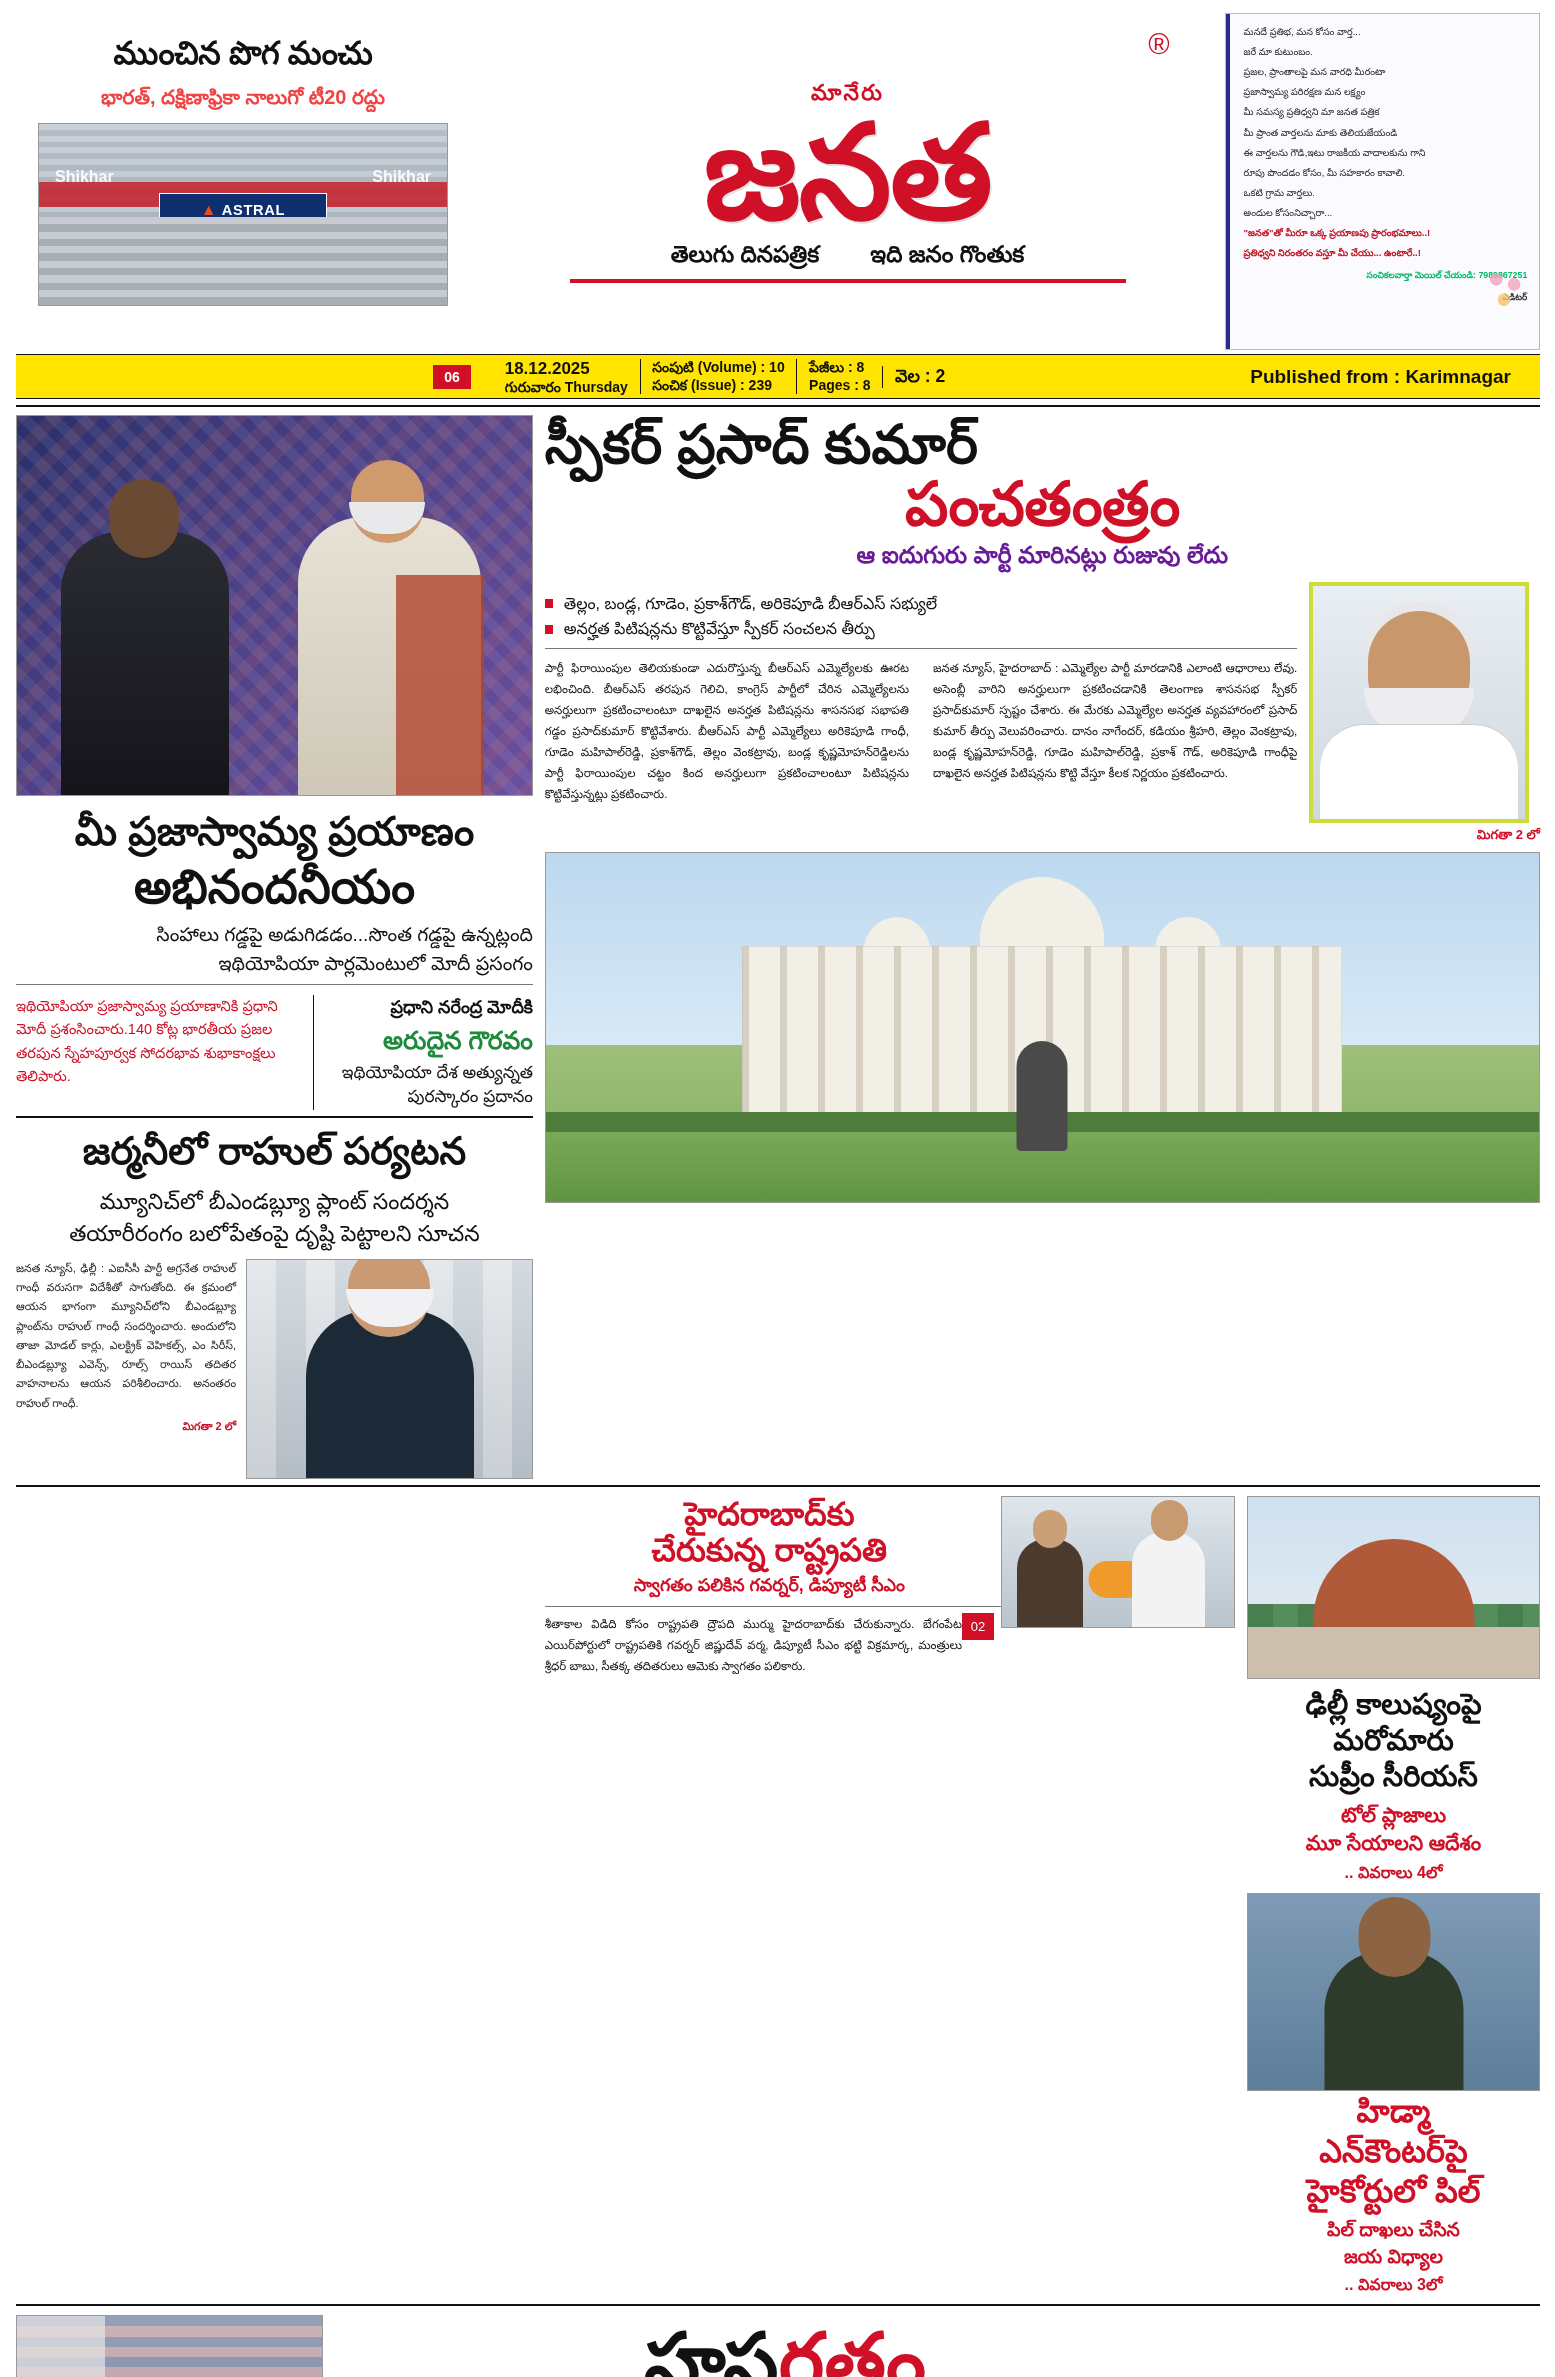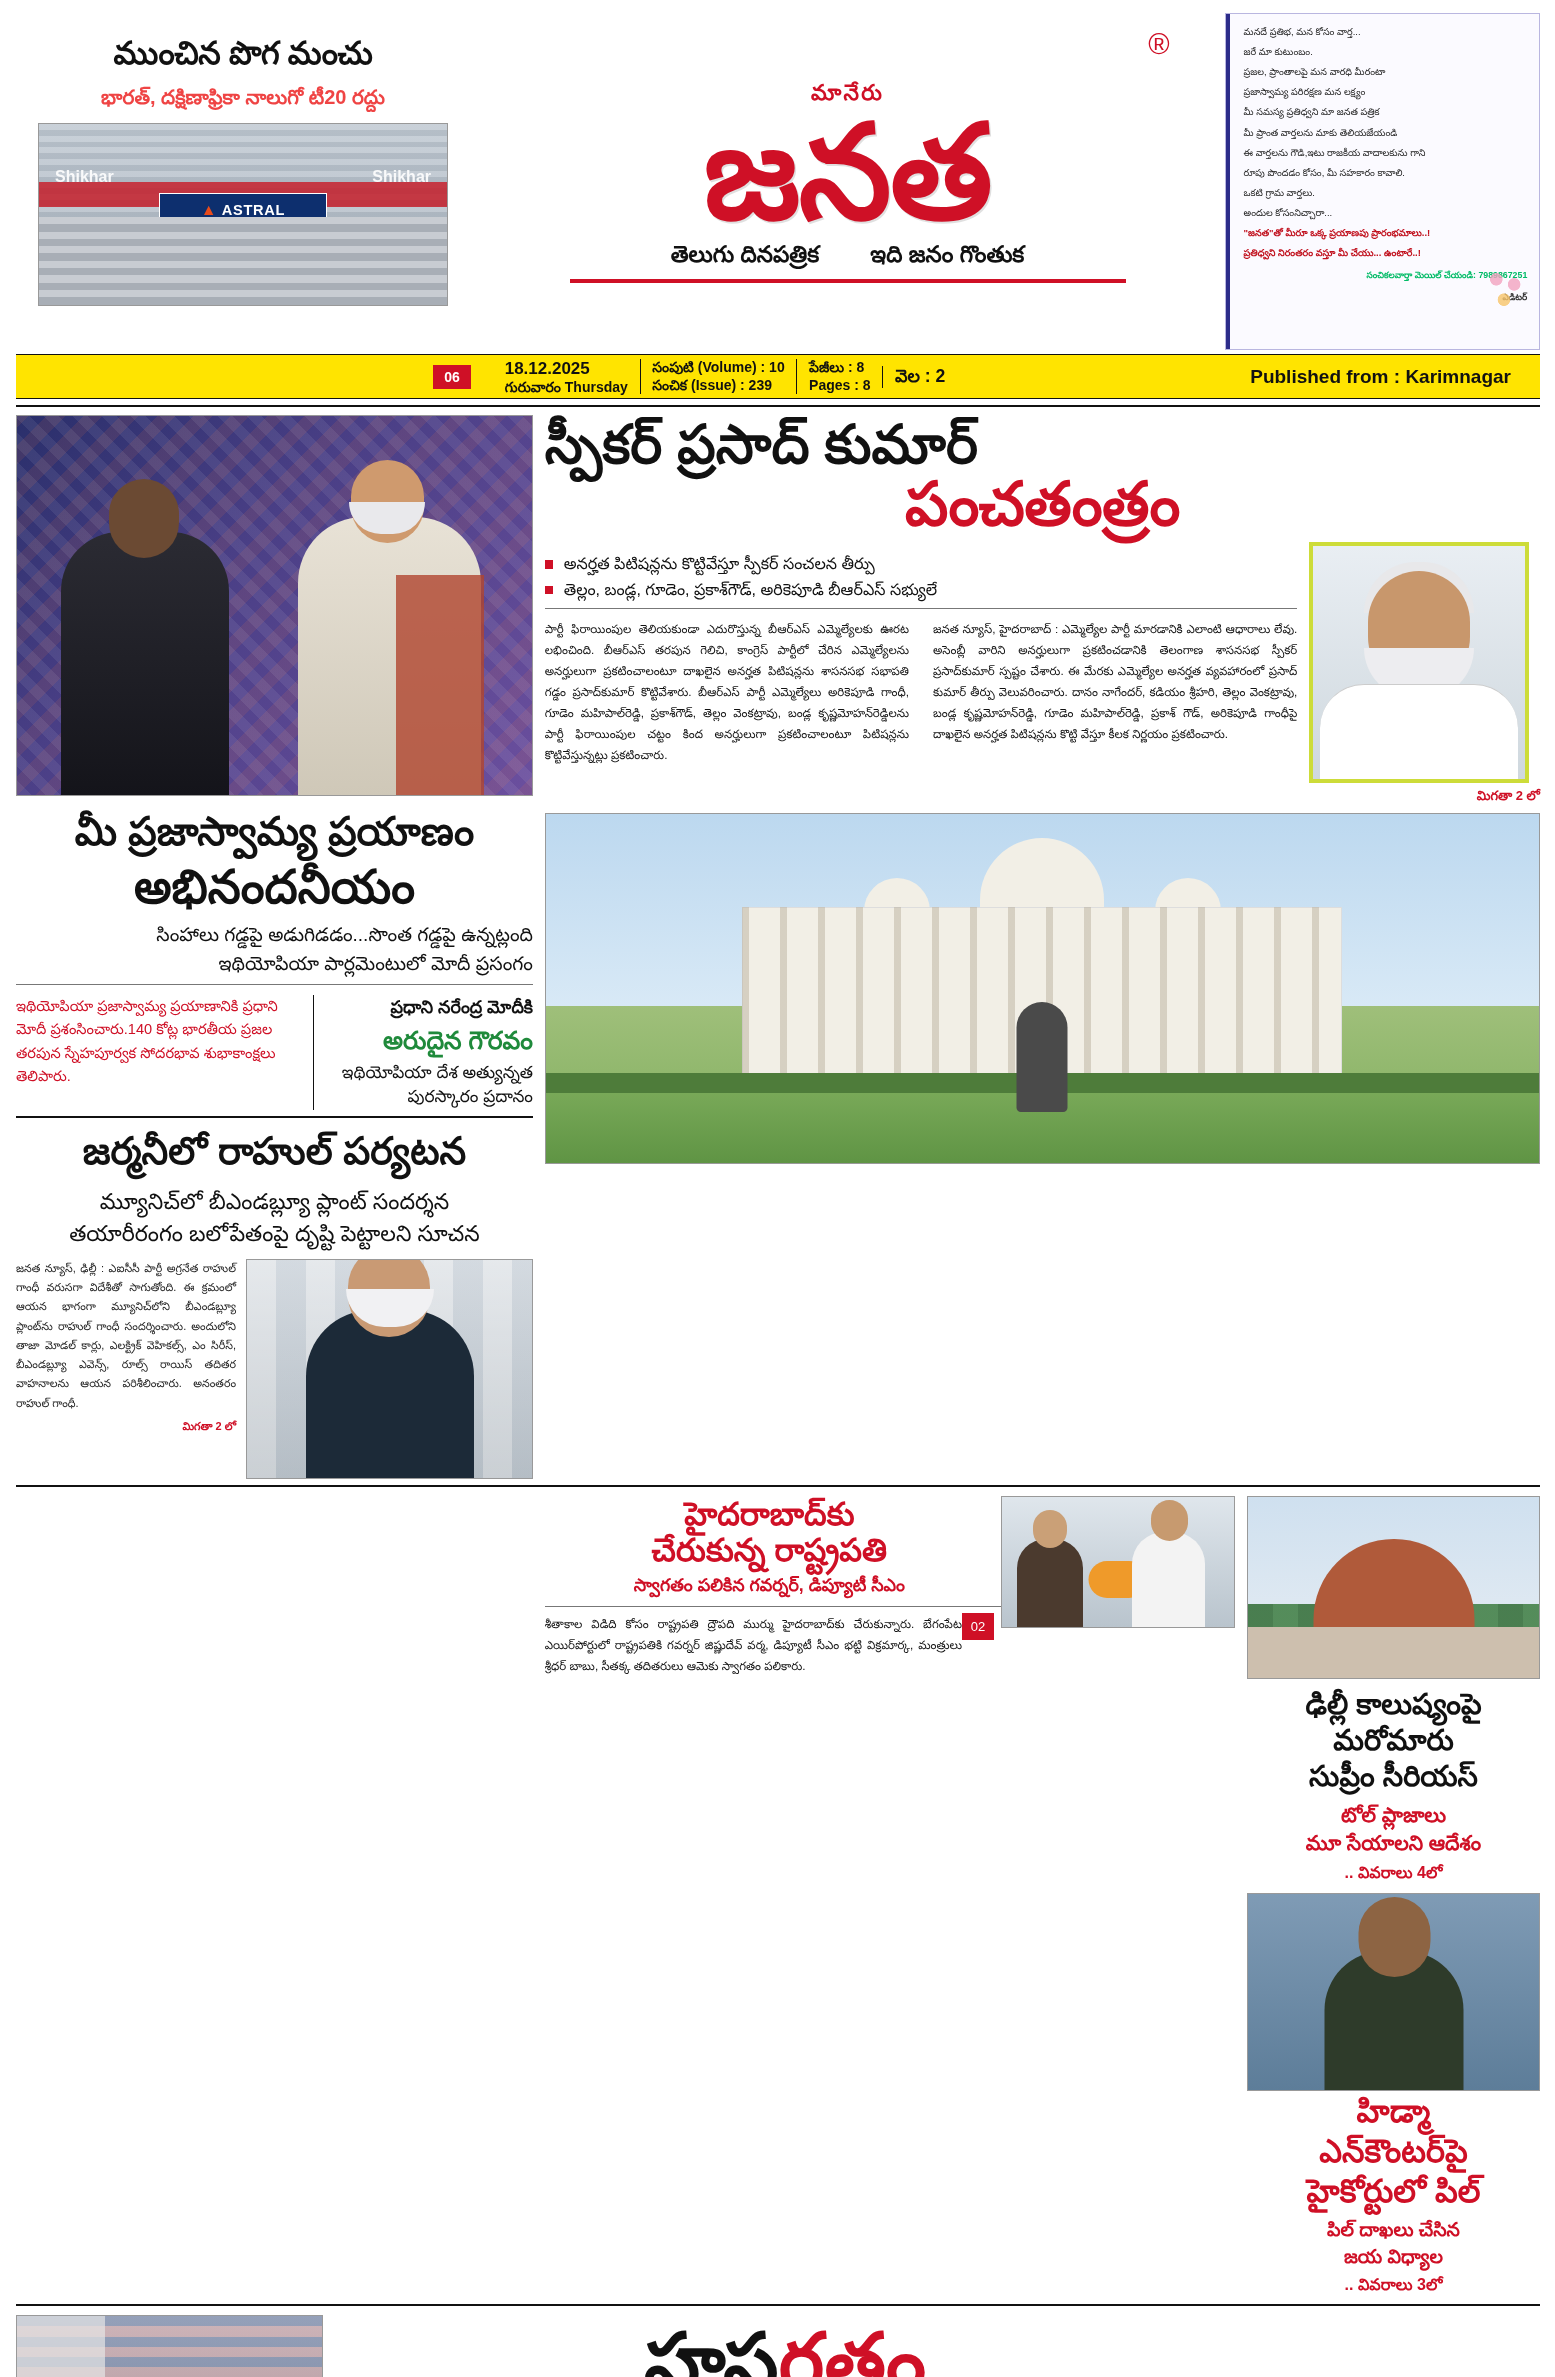--- a/index.html
+++ b/index.html
@@ -381,26 +381,27 @@
               <div class="head"></div>
               <div class="beard"></div>
             </div>
         </div>
       </div>
     </div>
 
     <div class="col-right">
       <div class="title-black-lg">స్పీకర్ ప్రసాద్ కుమార్</div>
       <div class="title-red-lg">పంచతంత్రం</div>
+      <div class="title-violet">ఆ ఐదుగురు పార్టీ మారినట్లు రుజువు లేదు</div>
 
       <div style="display:flex; gap:11.7px; margin-top:7.3px;">
         <div style="flex:1">
           <ul class="bullets">
+            <li>తెల్లం, బండ్ల, గూడెం, ప్రకాశ్‌గౌడ్, అరికెపూడి బీఆర్ఎస్ సభ్యులే</li>
             <li>అనర్హత పిటిషన్లను కొట్టివేస్తూ స్పీకర్ సంచలన తీర్పు</li>
-            <li>తెల్లం, బండ్ల, గూడెం, ప్రకాశ్‌గౌడ్, అరికెపూడి బీఆర్ఎస్ సభ్యులే</li>
           </ul>
           <div class="thin"></div>
           <div class="mainbody">
             <div class="c">పార్టీ ఫిరాయింపుల తెలియకుండా ఎదురొస్తున్న బీఆర్ఎస్ ఎమ్మెల్యేలకు ఊరట లభించింది. బీఆర్ఎస్ తరపున గెలిచి, కాంగ్రెస్ పార్టీలో చేరిన ఎమ్మెల్యేలను అనర్హులుగా ప్రకటించాలంటూ దాఖలైన అనర్హత పిటిషన్లను శాసనసభ సభాపతి గడ్డం ప్రసాద్‌కుమార్ కొట్టివేశారు. బీఆర్ఎస్ పార్టీ ఎమ్మెల్యేలు అరికెపూడి గాంధీ, గూడెం మహిపాల్‌రెడ్డి, ప్రకాశ్‌గౌడ్, తెల్లం వెంకట్రావు, బండ్ల కృష్ణమోహన్‌రెడ్డిలను పార్టీ ఫిరాయింపుల చట్టం కింద అనర్హులుగా ప్రకటించాలంటూ పిటిషన్లను కొట్టివేస్తున్నట్లు ప్రకటించారు.</div>
             <div class="c">
               <span>జనత న్యూస్, హైదరాబాద్ : ఎమ్మెల్యేల పార్టీ మారడానికి ఎలాంటి ఆధారాలు లేవు. అసెంబ్లీ వారిని అనర్హులుగా ప్రకటించడానికి తెలంగాణ శాసనసభ స్పీకర్ ప్రసాద్‌కుమార్ స్పష్టం చేశారు. ఈ మేరకు ఎమ్మెల్యేల అనర్హత వ్యవహారంలో ప్రసాద్ కుమార్ తీర్పు వెలువరించారు. దానం నాగేందర్, కడియం శ్రీహరి, తెల్లం వెంకట్రావు, బండ్ల కృష్ణమోహన్‌రెడ్డి, గూడెం మహిపాల్‌రెడ్డి, ప్రకాశ్ గౌడ్, అరికెపూడి గాంధీపై దాఖలైన అనర్హత పిటిషన్లను కొట్టి వేస్తూ కీలక నిర్ణయం ప్రకటించారు.</span>
             </div>
           </div>
         </div>
         <div style="width:231px">

